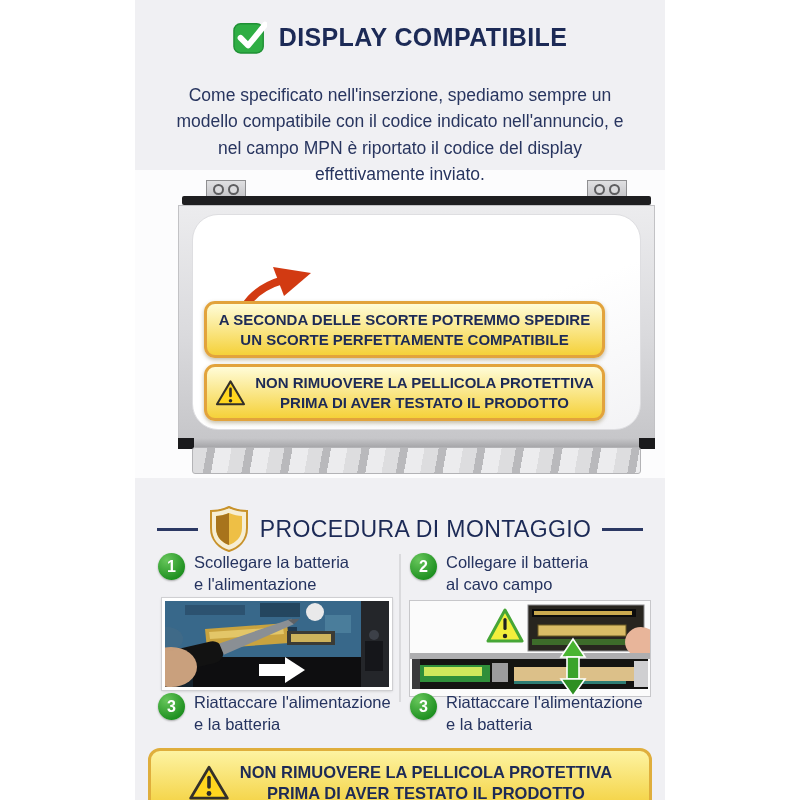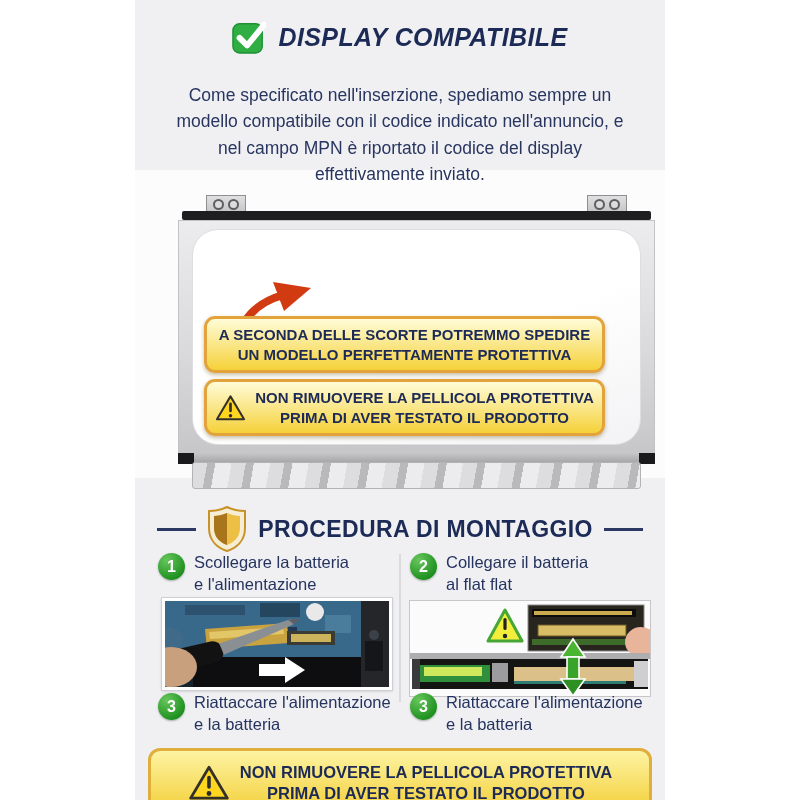--- a/index.html
+++ b/index.html
@@ -4,28 +4,28 @@
 <style>
   html,body{margin:0;padding:0;}
   body{width:800px;height:800px;background:#ffffff;overflow:hidden;
        font-family:"Liberation Sans", sans-serif;}
   .content{position:relative;width:530px;height:800px;margin:0 auto;
            background:#f0f0f3;overflow:hidden;}
   .photo-bg{position:absolute;top:170px;left:0;right:0;height:308px;background:#fcfcfd;}
 
   
   .header-row{position:absolute;top:20px;left:0;right:0;display:flex;
-              align-items:center;justify-content:center;gap:12px;font-style:italic;}
+              align-items:center;justify-content:center;gap:12px;}
   .check-icon{width:34px;height:34px;flex:0 0 auto;}
   .page-title{font-size:25px;font-weight:800;color:#1c2a56;letter-spacing:.4px;margin:0;}
   .description{position:absolute;top:66px;left:15px;right:15px;text-align:center;
                font-size:17.5px;line-height:1.5;color:#28355f;margin:16px;}
 
   
-  .panel{position:absolute;left:43px;top:195px;width:477px;height:292px;}
+  .panel{position:absolute;left:43px;top:180px;width:477px;height:292px;}
   .bracket{position:absolute;top:0;width:38px;height:20px;
            background:linear-gradient(#e0e0e2,#bfbfc2);
            border:1px solid #8f8f91;border-bottom:none;text-align:center;}
   .bracket-left{left:28px;} .bracket-right{right:28px;}
   .hole{display:inline-block;width:7px;height:7px;border-radius:50%;
         background:#dcdcde;border:2px solid #5e5e60;margin:3px 2px 0 2px;}
   .top-bar{position:absolute;top:16px;left:4px;right:4px;height:9px;background:#1e1e20;border-radius:2px;}
   .panel-body{position:absolute;top:25px;left:0;right:0;height:235px;
               background:linear-gradient(180deg,#ececee 0%,#dadadd 55%,#c6c6c9 100%);
               border:1px solid #cscsc;border:1px solid #c2c2c5;}
@@ -48,21 +48,21 @@
           font-size:15px;font-weight:800;color:#1d2a56;line-height:1.3;}
   .notice-1{top:121px;}
   .notice-2{top:184px;display:flex;align-items:center;justify-content:center;gap:9px;}
   .notice-2 .warn-svg{width:31px;height:28px;flex:0 0 auto;}
 
   
   .proc-header{position:absolute;top:506px;left:22px;right:22px;display:flex;
                align-items:center;justify-content:center;gap:11px;}
   .hline{flex:1;height:3px;background:#2b3863;}
   .shield-svg{width:40px;height:46px;flex:0 0 auto;}
-  .proc-title{font-size:23px;font-weight:700;color:#1c2a56;letter-spacing:.4px;margin:0;white-space:nowrap;}
+  .proc-title{font-size:23px;font-weight:400;color:#1c2a56;letter-spacing:.4px;margin:0;white-space:nowrap;}
 
   
   .steps{position:absolute;top:552px;left:15px;width:500px;height:200px;}
   .divider{position:absolute;left:249px;top:2px;width:2px;height:148px;background:#dadadd;}
   .step{position:absolute;display:flex;gap:9px;align-items:flex-start;}
   .badge{width:27px;height:27px;border-radius:50%;flex:0 0 auto;margin-top:1px;
          background:radial-gradient(circle at 32% 26%,#67c65b,#1d8f1f 75%);
          color:#fff;font-weight:800;font-size:16px;display:flex;
          align-items:center;justify-content:center;box-shadow:0 1px 2px rgba(0,0,0,.3);}
   .step-text{font-size:16.5px;font-weight:400;color:#25335f;line-height:1.32;}
@@ -106,21 +106,21 @@
     <div class="bottom-rail"></div>
     <div class="foil"></div>
 
     <svg class="red-arrow" viewBox="0 0 100 62">
       <path d="M14 60 C18 40 32 22 60 14" stroke="#d23a12" stroke-width="8" fill="none" stroke-linecap="round"></path>
       <polygon points="50,1 88,7 61,30" fill="#d23a12"></polygon>
     </svg>
 
     <div class="notice notice-1">
       <div>A SECONDA DELLE SCORTE POTREMMO SPEDIRE</div>
-      <div>UN MODELLO PERFETTAMENTE PROTETTIVA</div>
+      <div>UN SCORTE PERFETTAMENTE COMPATIBILE</div>
     </div>
 
     <div class="notice notice-2">
       <svg class="warn-svg" viewBox="0 0 40 36">
         <path d="M20 3 L37.5 32.5 H2.5 Z" fill="#ffd61f" stroke="#33302a" stroke-width="2.6" stroke-linejoin="round"></path>
         <rect x="18.3" y="11" width="3.4" height="12.5" rx="1.7" fill="#2b2b2b"></rect>
         <circle cx="20" cy="28" r="2.3" fill="#2b2b2b"></circle>
       </svg>
       <div>
         <div>NON RIMUOVERE LA PELLICOLA PROTETTIVA</div>
@@ -148,21 +148,21 @@
       <div class="step-text">
         <div>Scollegare la batteria</div>
         <div>e l'alimentazione</div>
       </div>
     </div>
 
     <div class="step step-2">
       <div class="badge">2</div>
       <div class="step-text">
         <div>Collegare il batteria</div>
-        <div>al flat flat</div>
+        <div>al cavo campo</div>
       </div>
     </div>
 
     <svg class="photo-left" viewBox="0 0 224 86" preserveAspectRatio="none">
       <rect x="0" y="0" width="224" height="60" fill="#38688a"></rect>
       <rect x="20" y="4" width="60" height="10" fill="#2c5270"></rect>
       <rect x="95" y="2" width="40" height="14" fill="#24465f"></rect>
       <rect x="160" y="14" width="26" height="18" fill="#4a7d9b"></rect>
       <circle cx="150" cy="11" r="9" fill="#e9e9ea"></circle>
       <rect x="110" y="26" width="22" height="12" fill="#1f3a52"></rect>

